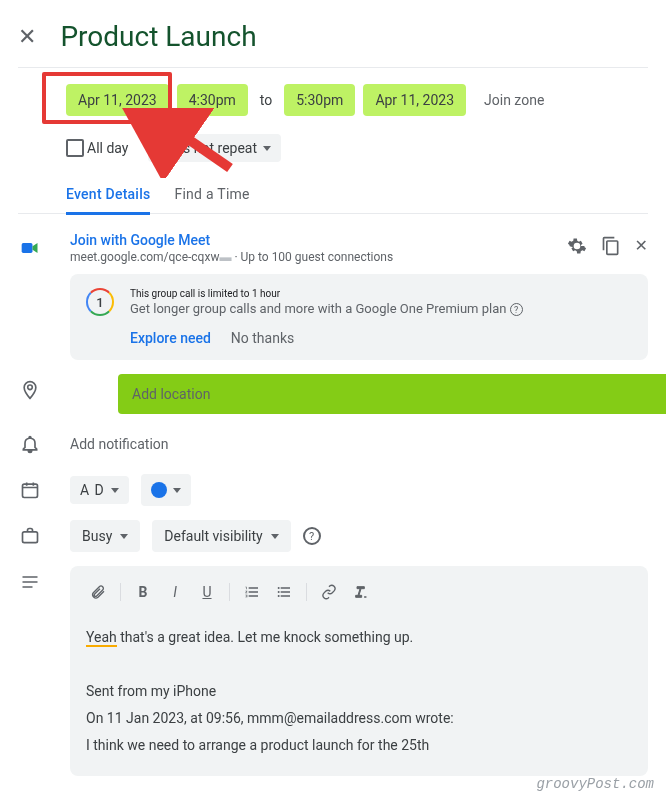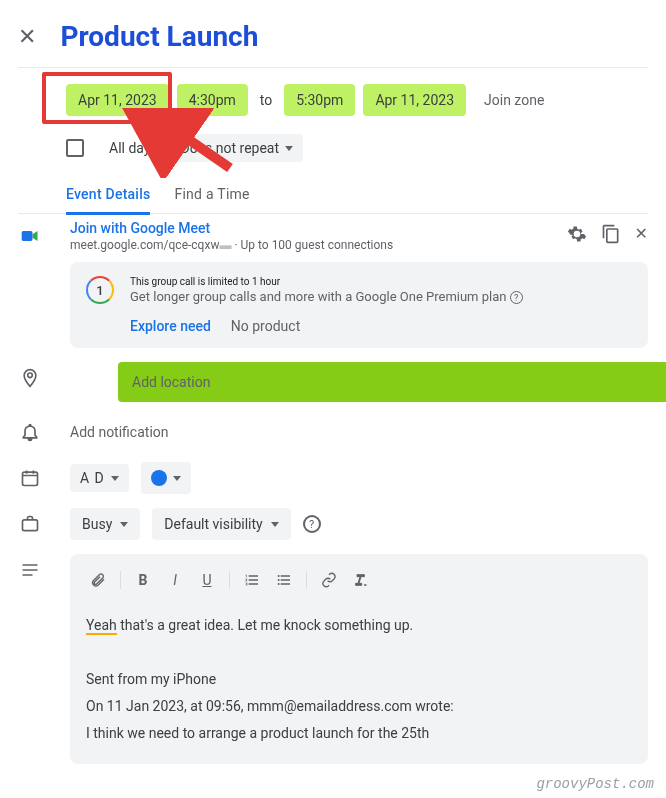--- a/index.html
+++ b/index.html
@@ -1,31 +1,31 @@
 <!DOCTYPE html>
 <html><head>
 <meta charset="utf-8">
 <style>
 * { box-sizing: border-box; margin: 0; padding: 0; }
 body { font-family: 'Google Sans', Roboto, Arial, sans-serif; background: #fff; color: #3c4043; width: 666px; height: 798px; overflow: hidden; position: relative; }
 .container { padding: 12px 18px 0 18px; }
 .header { display: flex; align-items: center; gap: 24px; padding: 8px 0 12px 0; }
 .close-x { color: #5f6368; font-size: 22px; cursor: pointer; }
-.title { font-size: 28px; font-weight: 700; color: #1d4ed8; flex: 1; border: none; outline: none; }
+.title { font-size: 28px; font-weight: 400; color: #14532d; flex: 1; border: none; outline: none; }
 hr.sep { border: none; border-top: 1px solid #e8eaed; margin: 2px 0 16px 0; }
 .time-row { display: flex; align-items: center; gap: 8px; padding-left: 48px; margin-bottom: 18px; }
 .chip { background: #bef264; border-radius: 4px; padding: 8px 12px; font-size: 14px; color: #3c4043; cursor: pointer; }
 .time-row .to { font-size: 14px; color: #3c4043; padding: 0 4px; }
 .timezone-link { font-size: 14px; color: #5f6368; margin-left: 10px; }
 .options-row { display: flex; align-items: center; gap: 20px; padding-left: 48px; margin-bottom: 24px; }
-.checkbox-wrap { display: flex; align-items: center; gap: 25px; font-size: 14px; color: #3c4043; }
+.checkbox-wrap { display: flex; align-items: center; gap: 3px; font-size: 14px; color: #3c4043; }
 .checkbox { width: 18px; height: 18px; border: 2px solid #5f6368; border-radius: 2px; }
 .repeat-dd { display: flex; align-items: center; gap: 6px; font-size: 14px; color: #3c4043; background: #f1f3f4; padding: 6px 10px; border-radius: 4px; cursor: pointer; }
 .caret { width: 0; height: 0; border-left: 4px solid transparent; border-right: 4px solid transparent; border-top: 5px solid #5f6368; }
-.tabs { display: flex; gap: 24px; padding-left: 48px; border-bottom: 1px solid #e8eaed; margin-bottom: 6px; }
+.tabs { display: flex; gap: 24px; padding-left: 48px; border-bottom: 1px solid #e8eaed; margin-bottom: 18px; }
 .tab { font-size: 14px; color: #5f6368; padding-bottom: 10px; cursor: pointer; letter-spacing: 0.25px; }
 .tab.active { color: #1a73e8; font-weight: 500; border-bottom: 3px solid #1a73e8; margin-bottom: -2px; }
 .row { display: flex; align-items: flex-start; gap: 28px; margin-bottom: 14px; }
 .icon-col { width: 24px; display: flex; justify-content: center; align-items: center; color: #5f6368; flex-shrink: 0; padding-top: 6px; }
 .content-col { flex: 1; }
 .meet-card { display: flex; align-items: flex-start; }
 .meet-link { color: #1a73e8; font-size: 14px; font-weight: 500; }
 .meet-sub { color: #5f6368; font-size: 12px; margin-top: 2px; }
 .meet-actions { margin-left: auto; display: flex; gap: 14px; color: #5f6368; padding-top: 4px;}
 .meet-actions span { cursor: pointer; }
@@ -118,21 +118,21 @@
           <span>✕</span>
         </div>
       </div>
       <div class="g1-card">
         <div class="g1-circle">1</div>
         <div>
           <div class="g1-title">This group call is limited to 1 hour</div>
           <div class="g1-sub"><span>Get longer group calls and more with a Google One Premium plan</span> <span style="display:inline-block;width:13px;height:13px;border:1px solid #5f6368;border-radius:50%;font-size:9px;text-align:center;line-height:12px;">?</span></div>
           <div class="g1-actions">
             <span class="g1-explore">Explore need</span>
-            <span class="g1-no">No product</span>
+            <span class="g1-no">No thanks</span>
           </div>
         </div>
       </div>
     </div>
   </div>
 
   <div class="row">
     <div class="icon-col">
       <svg class="svg-icon" viewBox="0 0 24 24">
           <path d="M12 2a7 7 0 00-7 7c0 5 7 13 7 13s7-8 7-13a7 7 0 00-7-7zm0 9.5A2.5 2.5 0 1112 6a2.5 2.5 0 010 5.5z" fill="none" stroke="#5f6368" stroke-width="2"></path>

